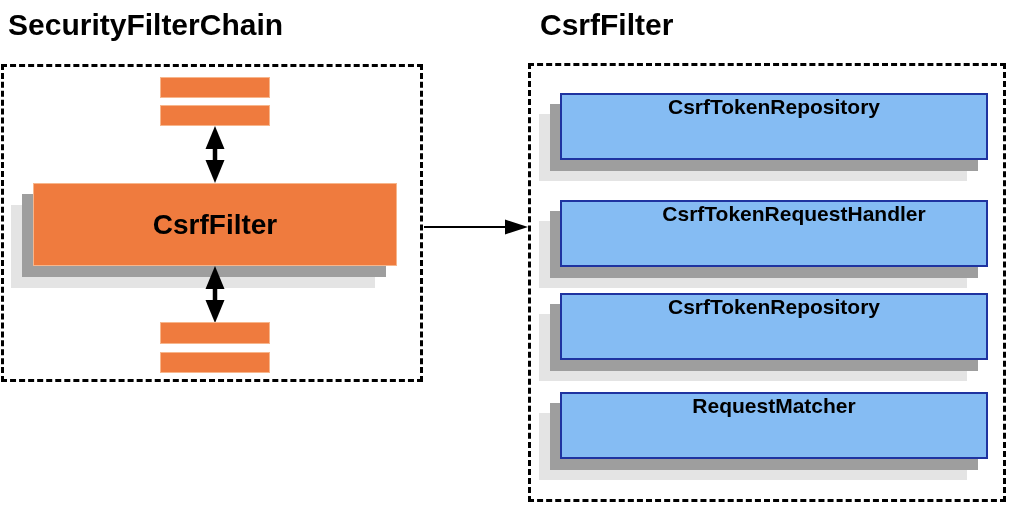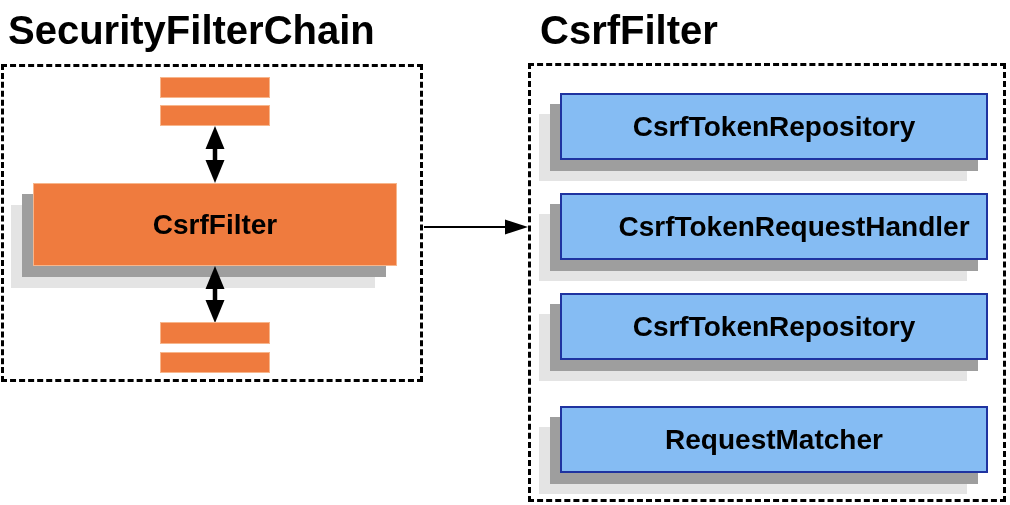--- a/index.html
+++ b/index.html
@@ -16,21 +16,21 @@
   html,body{background:var(--bg);}
   body{font-family:"Liberation Sans","DejaVu Sans",sans-serif;}
   .stage{
     position:relative;
     width:1010px;height:505px;
     background:var(--bg);
     overflow:hidden;
   }
   .title{
     position:absolute;
-    font-size:40px;
+    font-size:30px;
     font-weight:bold;
     color:var(--ink);
     letter-spacing:0px;
     white-space:nowrap;
   }
   .title-left{left:8px;top:8px;}
   .title-right{left:540px;top:8px;}
   .panel{
     position:absolute;
     border:3px dashed var(--ink);
@@ -56,27 +56,27 @@
     box-shadow:-11px 11px 0 var(--shadow-dark), -22px 22px 0 var(--shadow-light);
     display:flex;align-items:center;justify-content:center;
     font-size:28px;font-weight:bold;color:var(--ink);
   }
   .component-box{
     position:absolute;
     left:560px;width:428px;height:67px;
     background:var(--blue-fill);
     border:2px solid var(--blue-border);
     box-shadow:-10px 11px 0 var(--shadow-dark), -21px 21px 0 var(--shadow-light);
-    display:flex;align-items:center;justify-content:center;
-    font-size:28px;font-weight:bold;color:var(--ink);
+    display:flex;align-items:flex-start;justify-content:center;
+    font-size:21px;font-weight:bold;color:var(--ink);
   }
   .comp-1{top:93px;}
-  .comp-2{top:193px;padding-left:40px;}
+  .comp-2{top:200px;padding-left:40px;}
   .comp-3{top:293px;}
-  .comp-4{top:406px;}
+  .comp-4{top:392px;}
   .arrow-svg{position:absolute;display:block;}
   .v-arrow-1{left:202px;top:126px;}
   .v-arrow-2{left:202px;top:266px;}
   .h-arrow{left:423px;top:217px;}
   svg .fill{fill:var(--ink);}
   svg .stroke{stroke:var(--ink);}
 </style>
 </head>
 <body>
 

